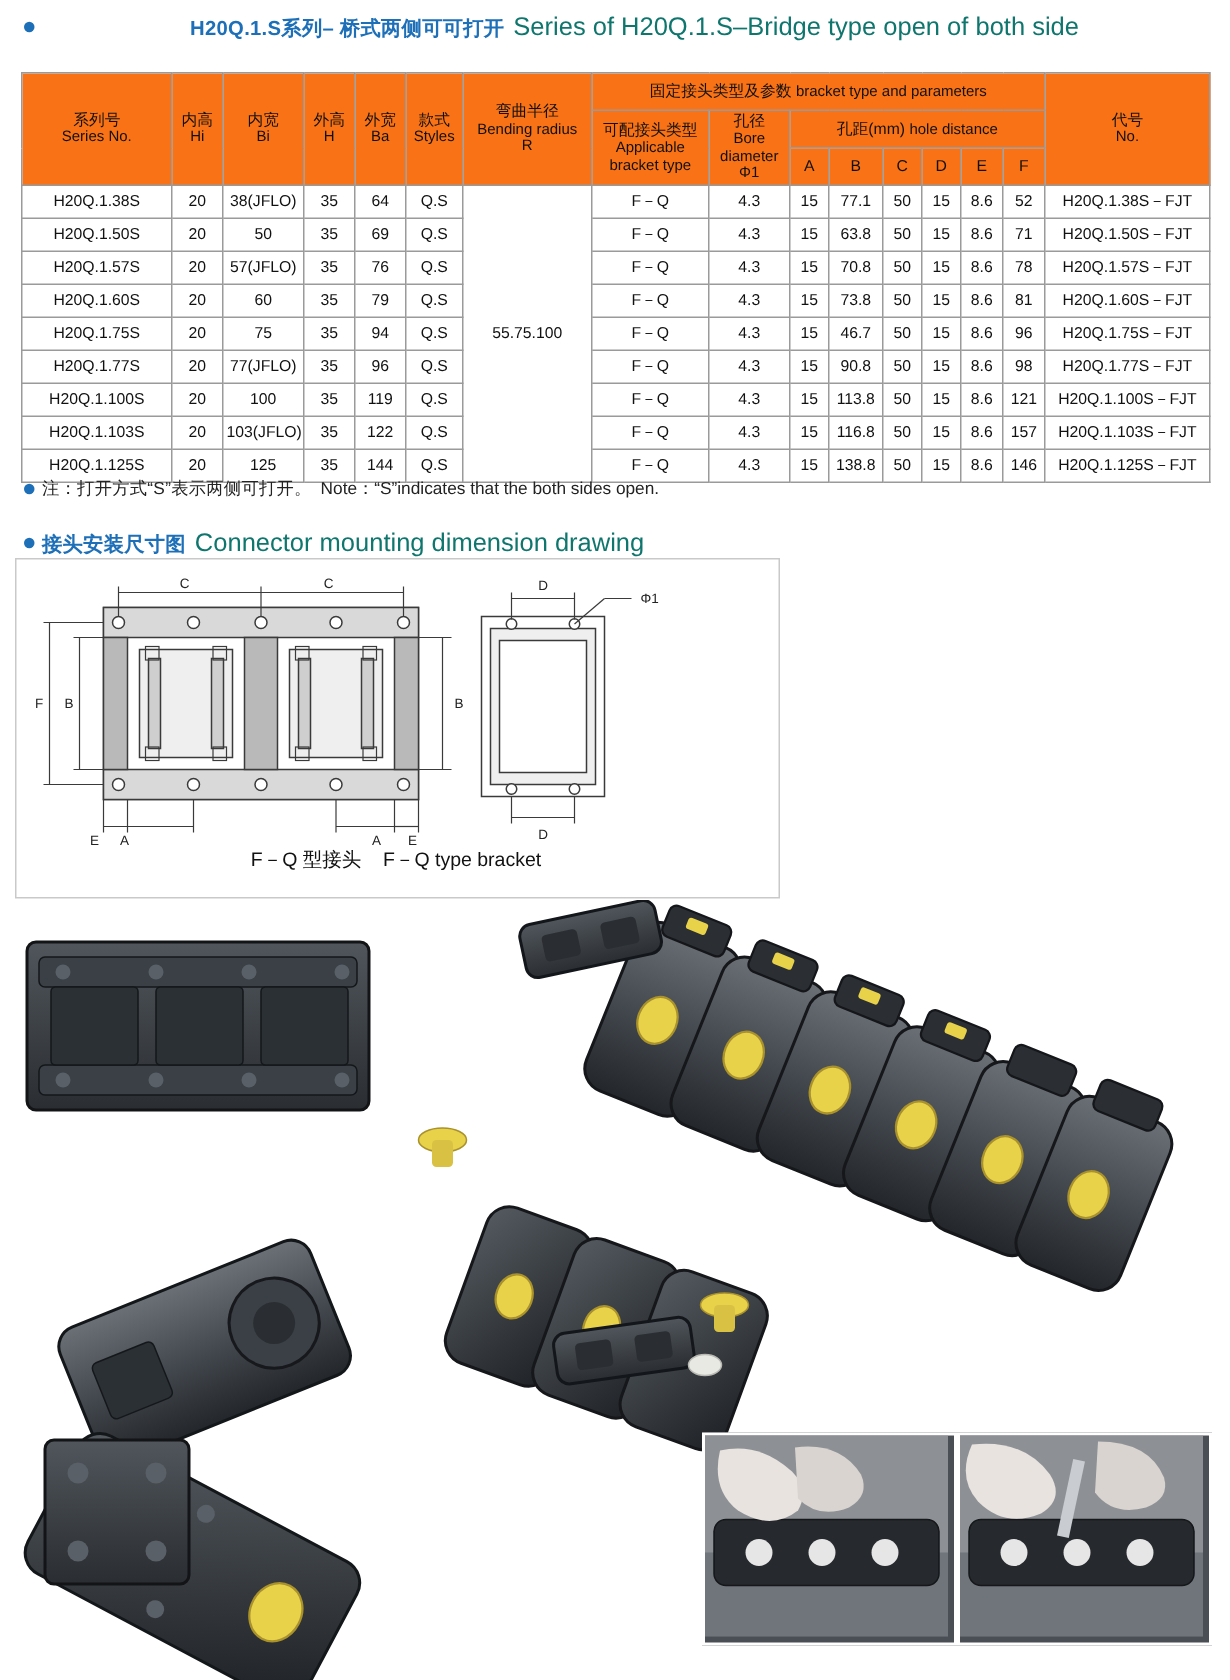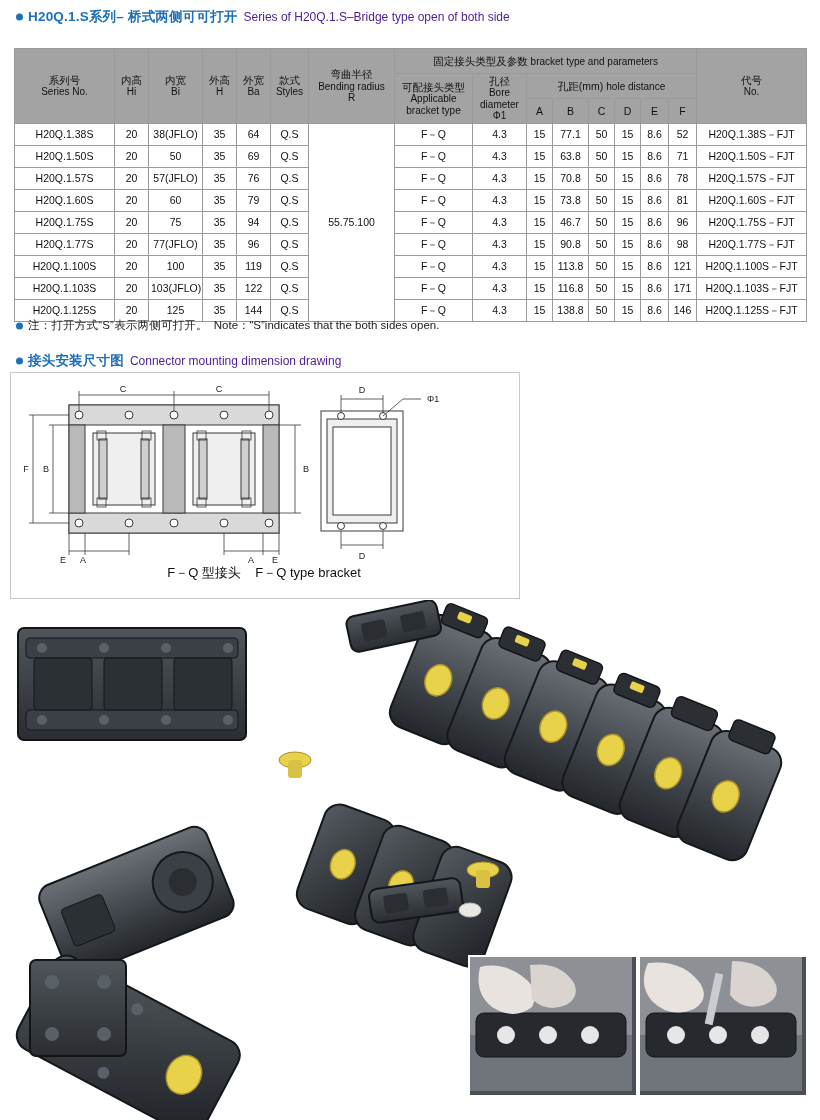--- a/index.html
+++ b/index.html
@@ -16,42 +16,42 @@
   
   .heading{
     display:flex;align-items:baseline;gap:6px;
     padding:0 0 0 14px;position:relative;
   }
   .heading .dot{
     position:absolute;left:2px;top:50%;transform:translateY(-50%);
     width:7px;height:7px;border-radius:50%;background:#1d6fb8;
   }
   .heading .cn{color:#1d6fb8;font-size:13.5px;font-weight:bold;letter-spacing:.2px;}
-  .heading .en{color:#4c1d95;font-size:12px;}
-
-  #title-block{position:absolute;left:14px;top:8px;width:790px;}
+  .heading .en{color:#0f766e;font-size:17px;}
+
+  #title-block{position:absolute;left:14px;top:8px;width:790px;justify-content:center;}
 
   
   table.spec{
     position:absolute;left:14px;top:48px;
     border-collapse:collapse;
     width:792px;
     font-size:10.5px;
     table-layout:fixed;
   }
   table.spec th, table.spec td{
     border:1px solid #9a9a9a;
     text-align:center;
     vertical-align:middle;
     padding:1px 2px;
     line-height:1.15;
     background:#fff;
   }
   table.spec thead th{
-    background:#a3a3a3;
+    background:#f97316;
     font-weight:normal;
     height:22px;
   }
   table.spec thead th .cn{display:block;font-size:10.5px;color:#111;}
   table.spec thead th .en{display:block;font-size:10px;color:#111;}
   table.spec tbody td{height:19px;}
   td.left-name{text-align:left;padding-left:6px;}
 
   
   #note-line{position:absolute;left:14px;top:318px;width:790px;}
@@ -305,21 +305,21 @@
         <td>35</td>
         <td>122</td>
         <td>Q.S</td>
         <td>F－Q</td>
         <td>4.3</td>
         <td>15</td>
         <td>116.8</td>
         <td>50</td>
         <td>15</td>
         <td>8.6</td>
-        <td>171</td>
+        <td>157</td>
         <td>H20Q.1.103S－FJT</td>
       </tr>
       <tr>
         <td class="left-name">H20Q.1.125S</td>
         <td>20</td>
         <td>125</td>
         <td>35</td>
         <td>144</td>
         <td>Q.S</td>
         <td>F－Q</td>

